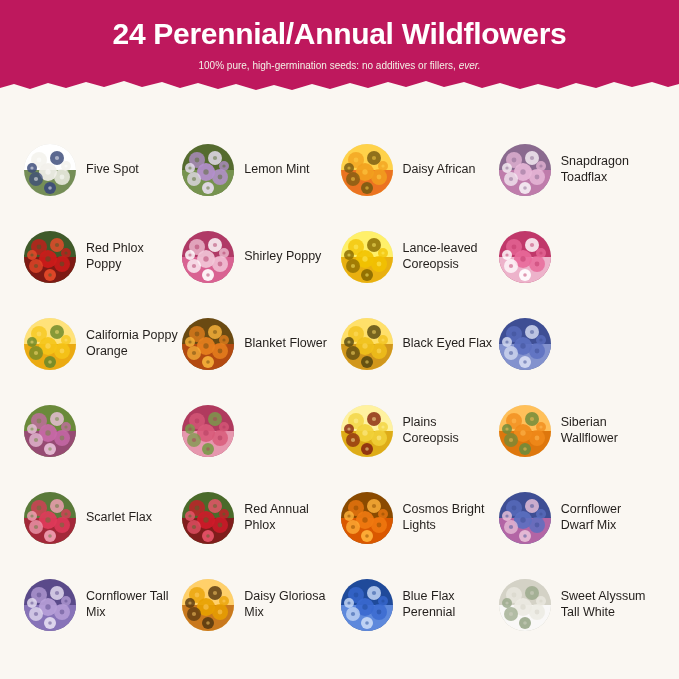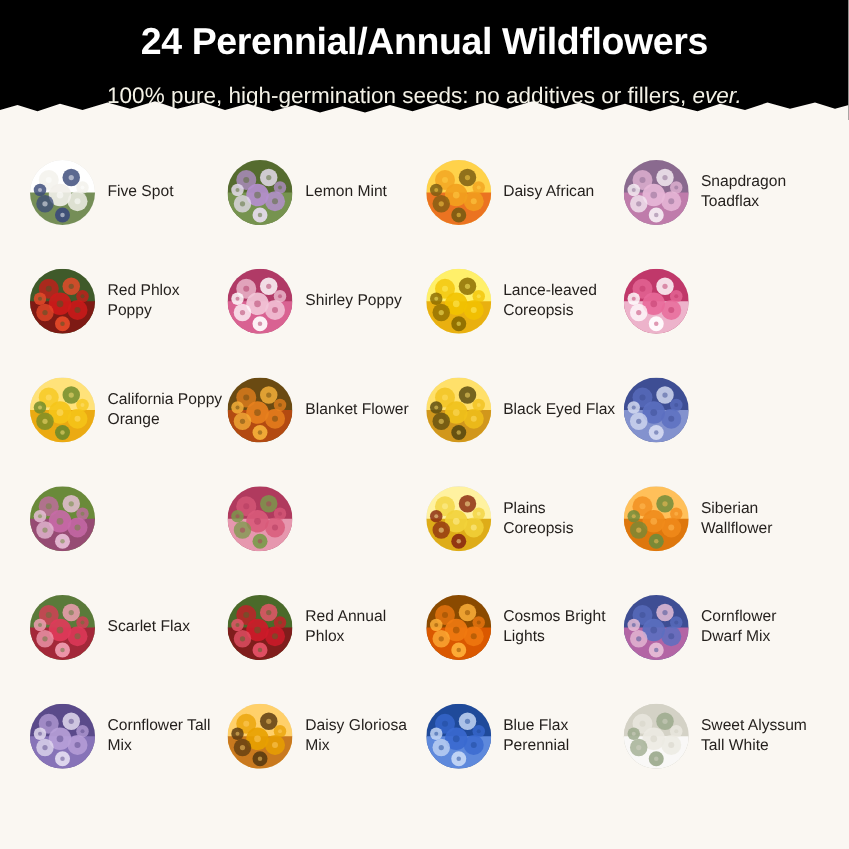--- a/index.html
+++ b/index.html
@@ -18,57 +18,57 @@
     width: 679px;
     height: 679px;
     background: #faf7f2;
     overflow: hidden;
   }
   
   .banner {
     position: relative;
     width: 679px;
     height: 96px;
-    background: #000000;
+    background: #be185d;
     box-sizing: border-box;
     padding-top: 14px;
     text-align: center;
     overflow: hidden;
   }
   .banner-title {
     color: #ffffff;
     font-size: 30px;
     font-weight: bold;
     letter-spacing: -0.3px;
     line-height: 40px;
     margin: 0;
     white-space: nowrap;
   }
   .banner-sub {
     color: #f3f1e6;
-    font-size: 18px;
+    font-size: 10px;
     line-height: 20px;
-    margin-top: 12px;
+    margin-top: 2px;
   }
   .banner-sub .em {
     font-style: italic;
   }
   
   .torn {
     position: absolute;
     left: 0;
     bottom: -1px;
     width: 679px;
     height: 22px;
     display: block;
   }
   
   .grid {
     position: absolute;
-    top: 110px;
+    top: 126px;
     left: 0;
     width: 679px;
     padding: 0 22px 0 24px;
     box-sizing: border-box;
     display: grid;
     grid-template-columns: repeat(4, 1fr);
     grid-auto-rows: 87px;
     column-gap: 0px;
     row-gap: 0px;
   }

